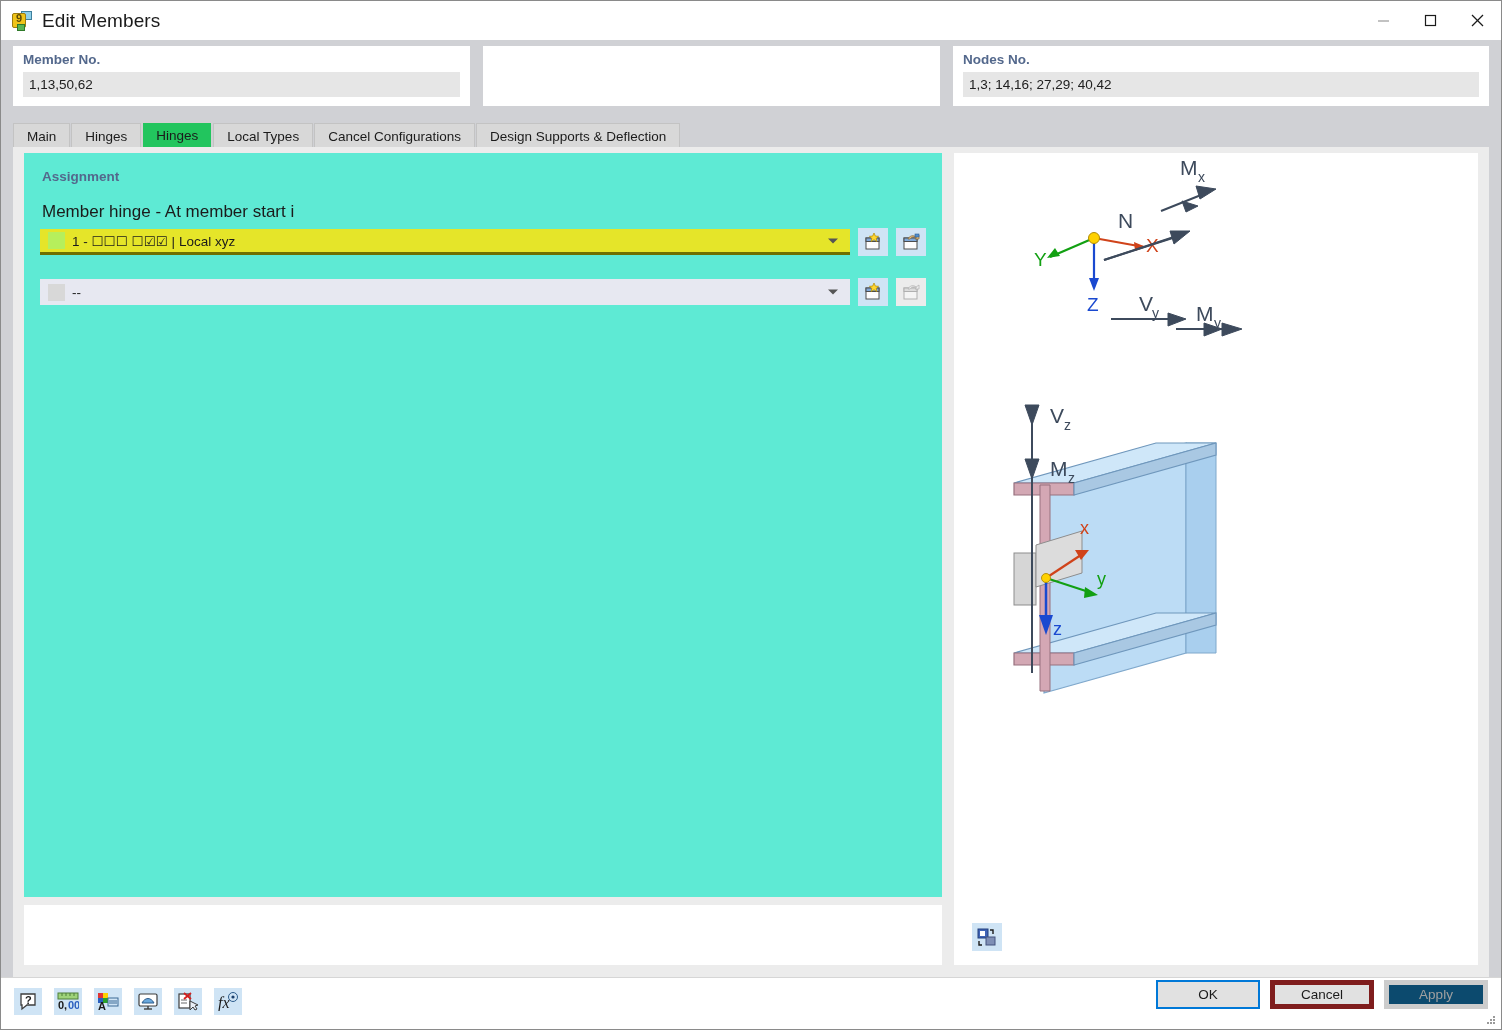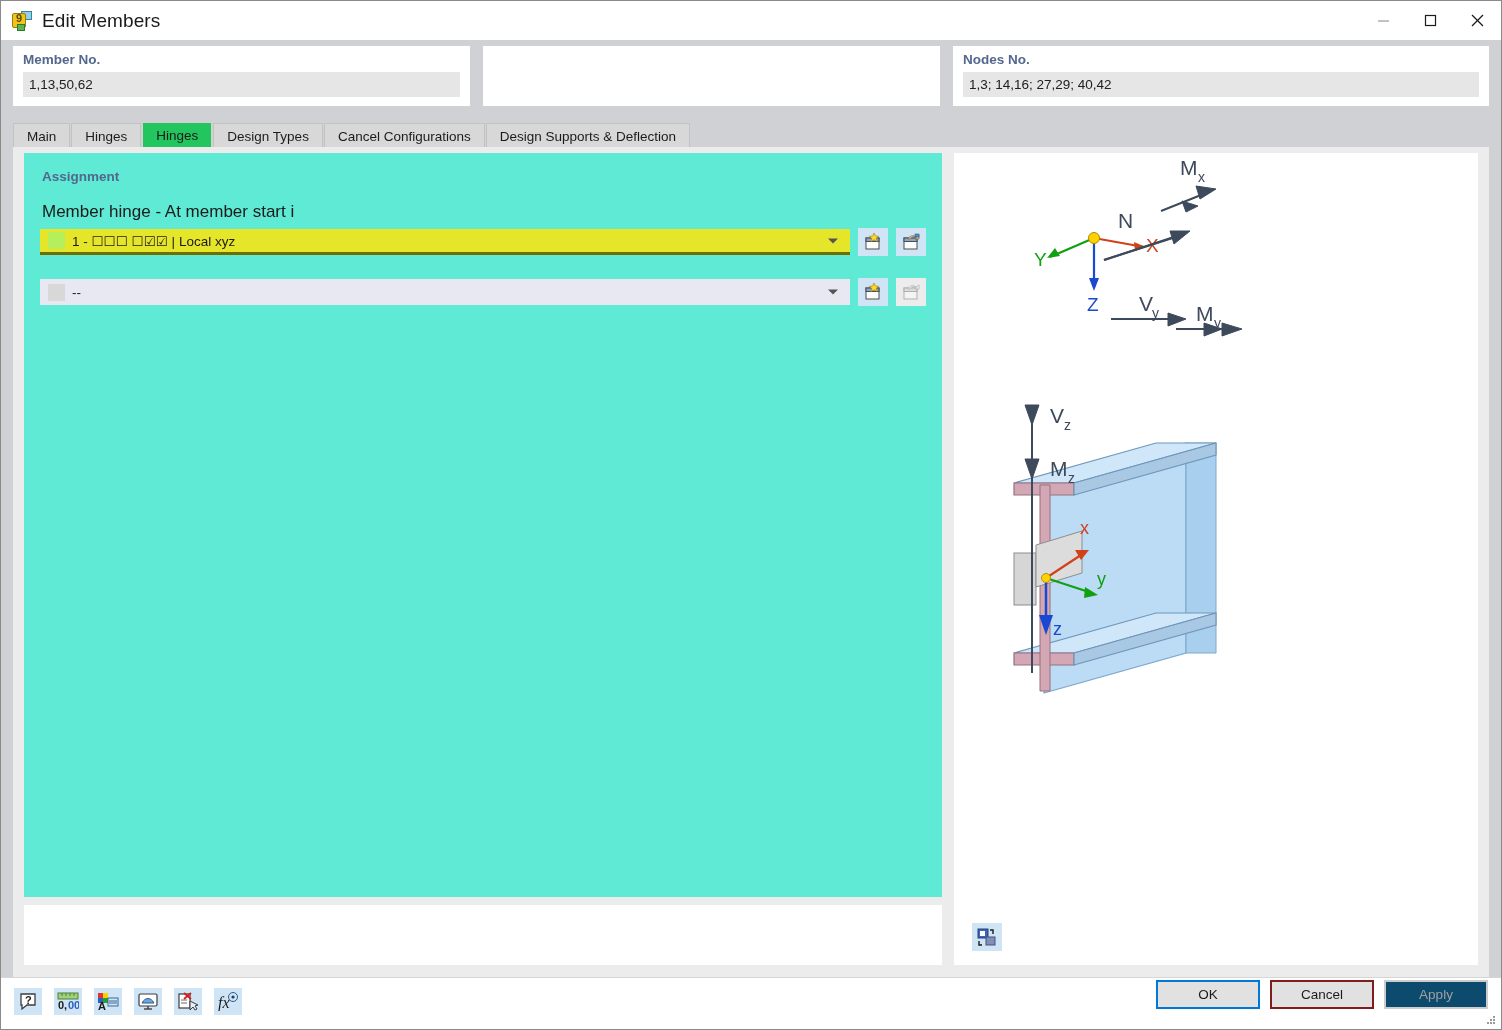--- a/index.html
+++ b/index.html
@@ -187,21 +187,21 @@
     display: flex; align-items: center; justify-content: center;
     cursor: default;
   }
   .dlg-buttons {
     position: absolute; right: 13px; top: 2px;
     display: flex; gap: 10px;
   }
   .dlg-btn {
     width: 104px; height: 29px;
     font-size: 13.5px; color: #1b1b1b;
-    background: #e1e1e1; border: 2px solid #7f1d1d;
+    background: #e1e1e1; border: 5px solid #7f1d1d;
     display: flex; align-items: center; justify-content: center;
     cursor: default;
   }
   .dlg-btn.default { border: 2px solid #0078d7; background: #e1e1e1; }
   .dlg-btn.disabled { color: #a0a0a0; background: #0c4a6e; border-color: #cccccc; }
   .grip {
     position: absolute; right: 4px; bottom: 3px;
     width: 12px; height: 12px;
   }
 </style>
@@ -248,21 +248,21 @@
     <div class="hdr-box b3">
       <div class="hdr-label">Nodes No.</div>
       <div class="hdr-value">1,3; 14,16; 27,29; 40,42</div>
     </div>
   </div>
 
   <div class="tabbar">
     <div class="tab">Main</div>
     <div class="tab">Hinges</div>
     <div class="tab active">Hinges</div>
-    <div class="tab">Design Types</div>
+    <div class="tab">Local Types</div>
     <div class="tab">Cancel Configurations</div>
     <div class="tab">Design Supports &amp; Deflection</div>
   </div>
 
   <div class="content">
 
     <div class="left-panel">
       <div class="section-title">Assignment</div>
 
       <div class="field-label">Member hinge - At member start i</div>

